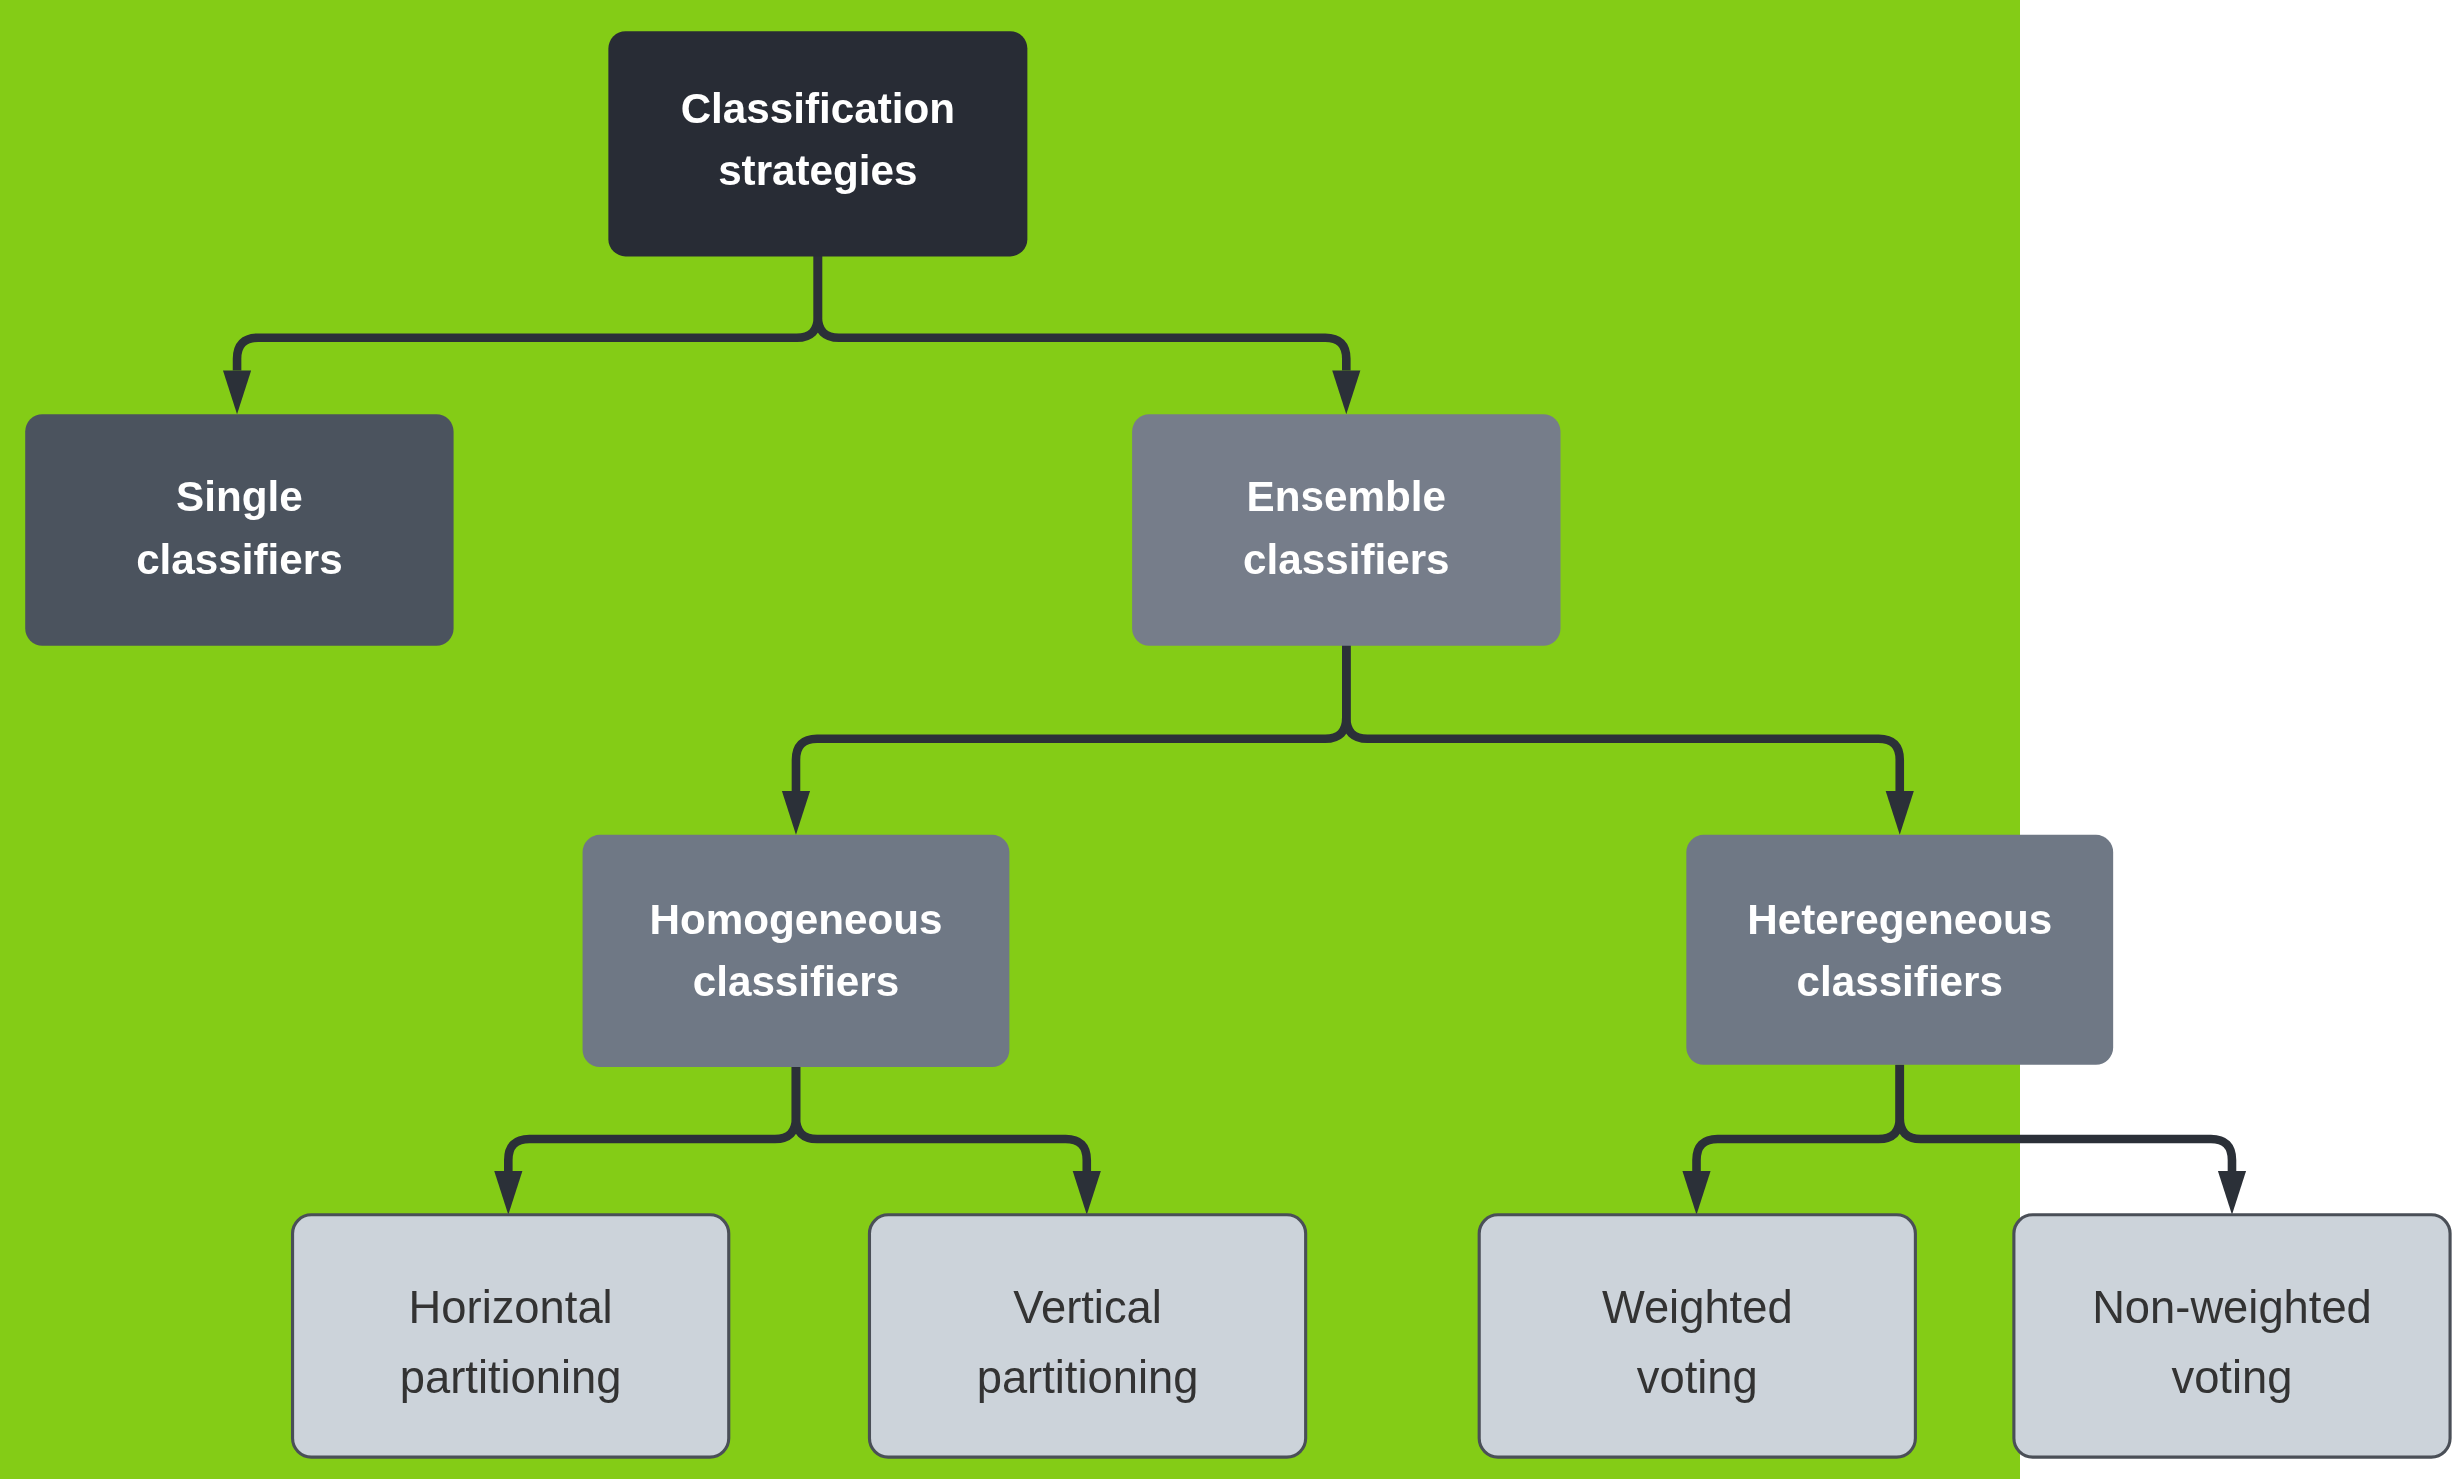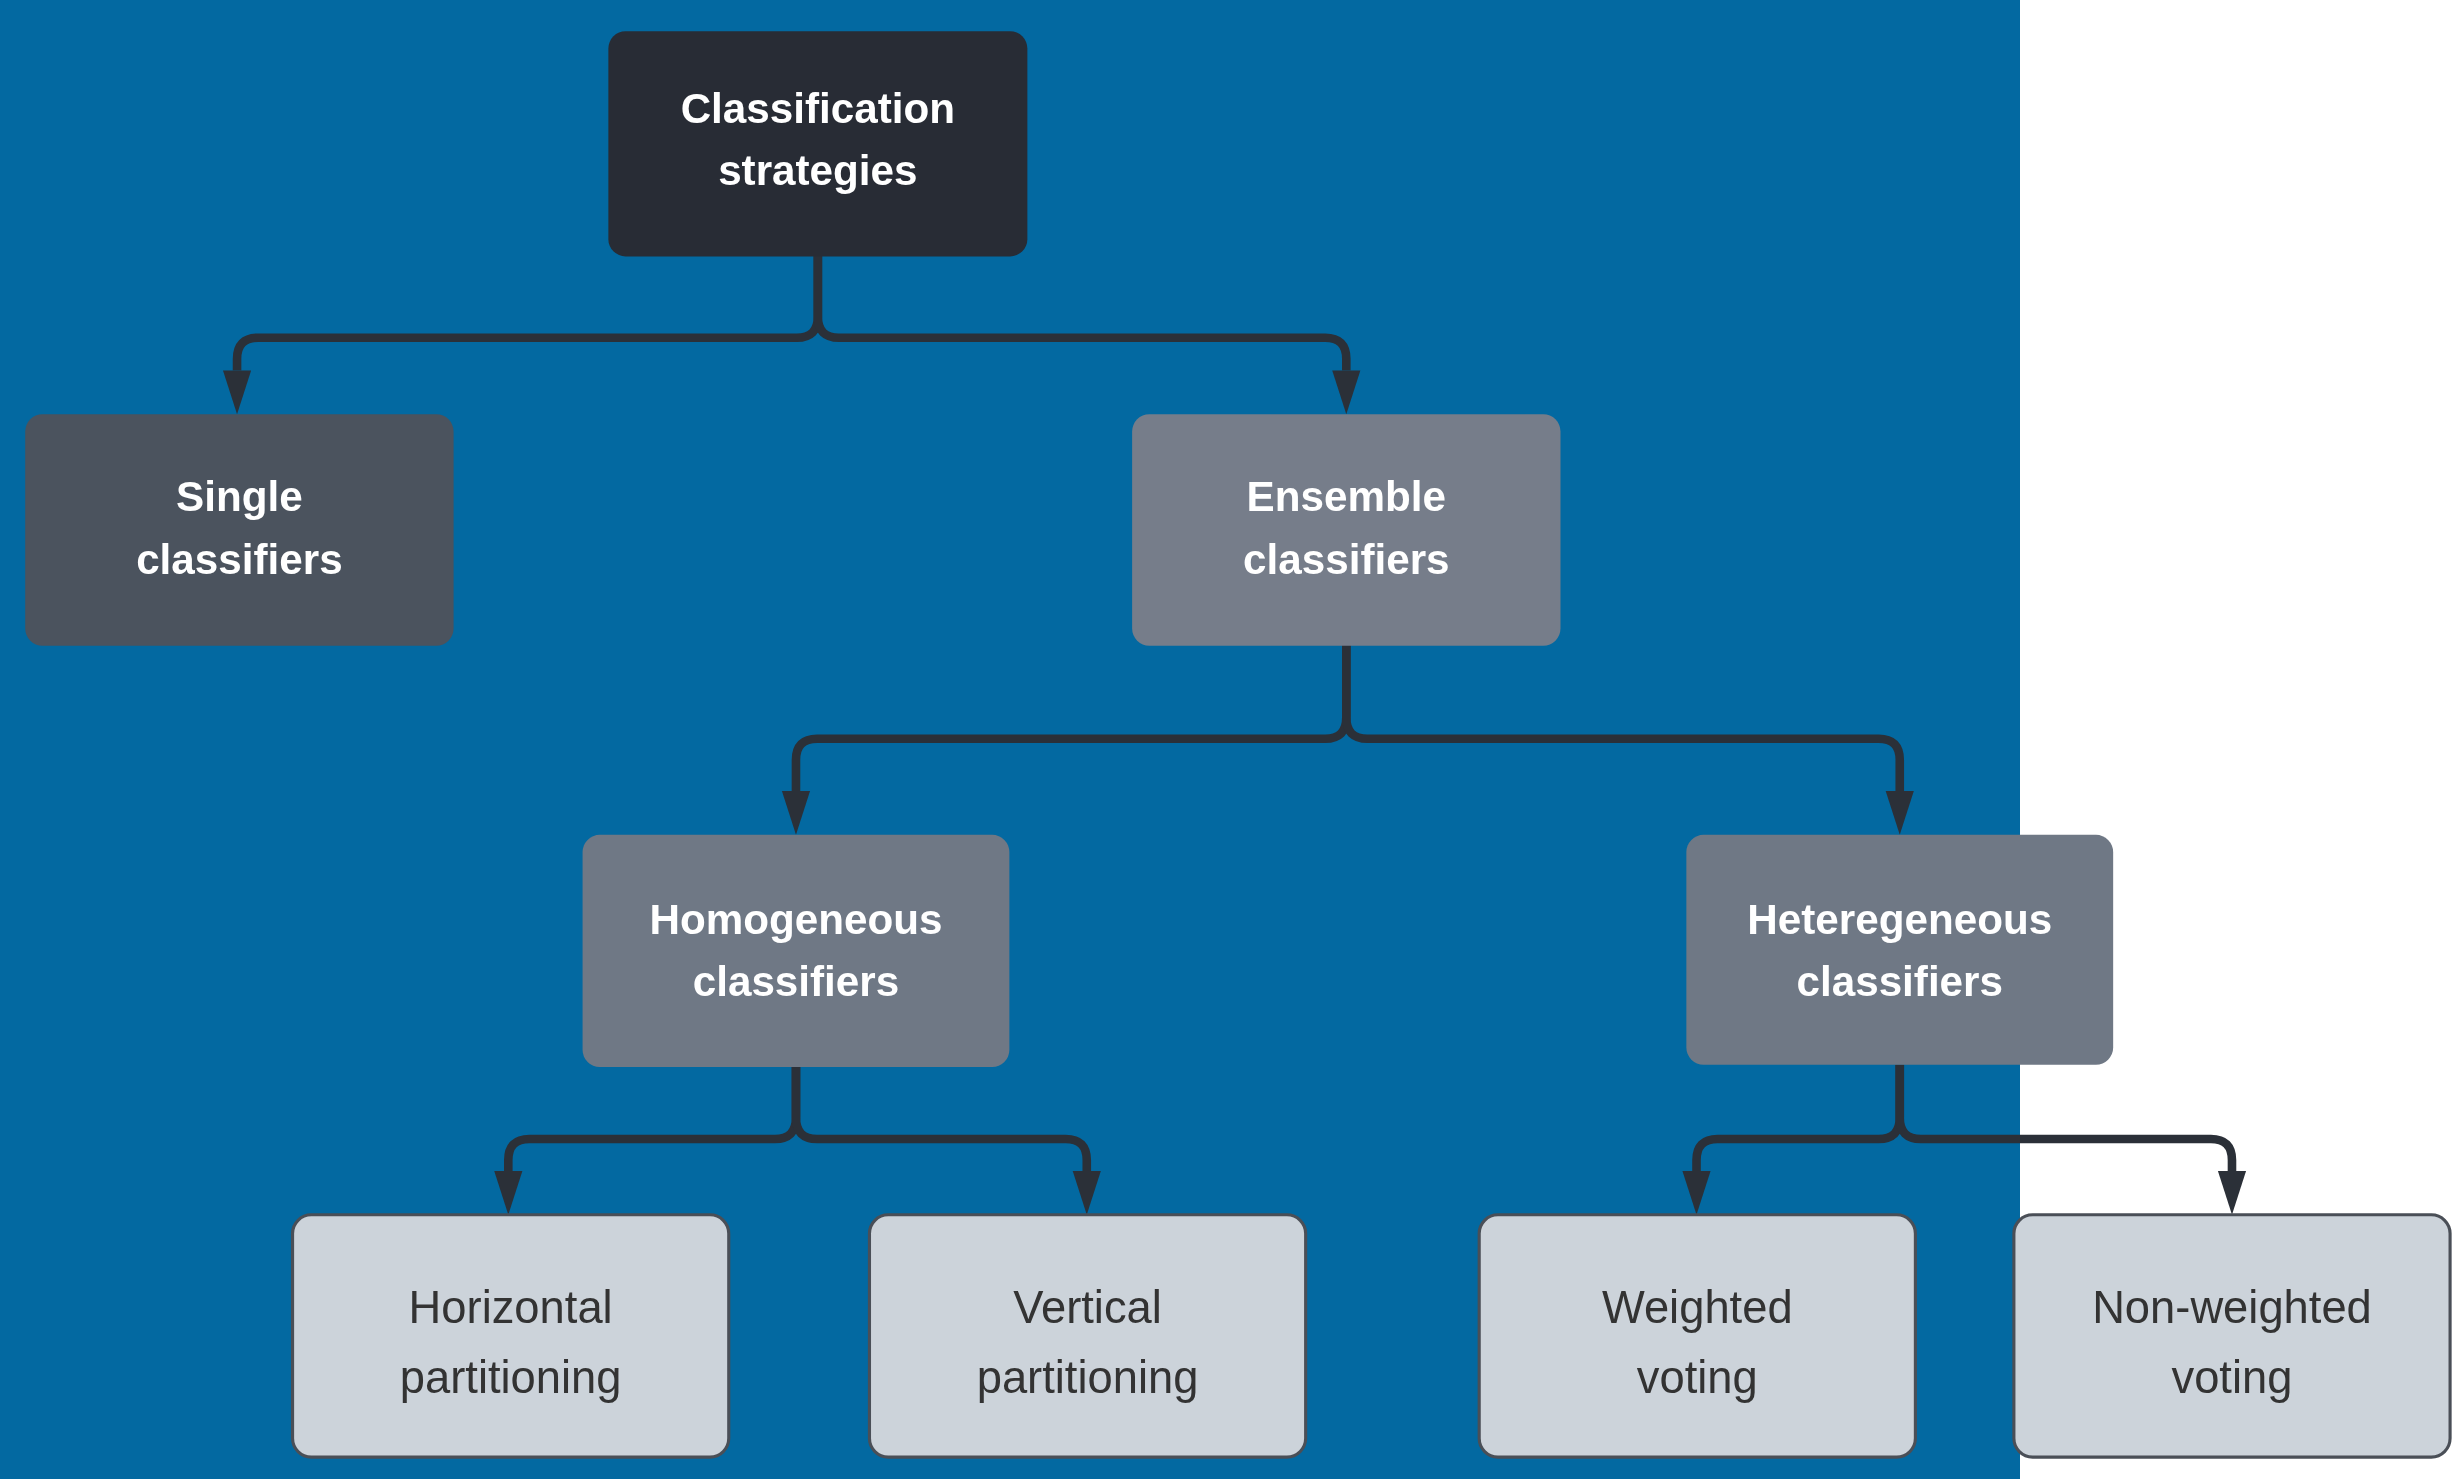--- a/index.html
+++ b/index.html
@@ -10,21 +10,21 @@
   body {
     width: 2462px;
     height: 1479px;
     overflow: hidden;
     font-family: "Liberation Sans", sans-serif;
   }
   #diagram-root {
     position: relative;
     width: 2020px;
     height: 1479px;
-    background: #0369a1;
+    background: #84cc16;
   }
   svg.flow {
     position: absolute;
     top: 0;
     left: 0;
     width: 2462px;
     height: 1479px;
     display: block;
   }
   .node-label {

